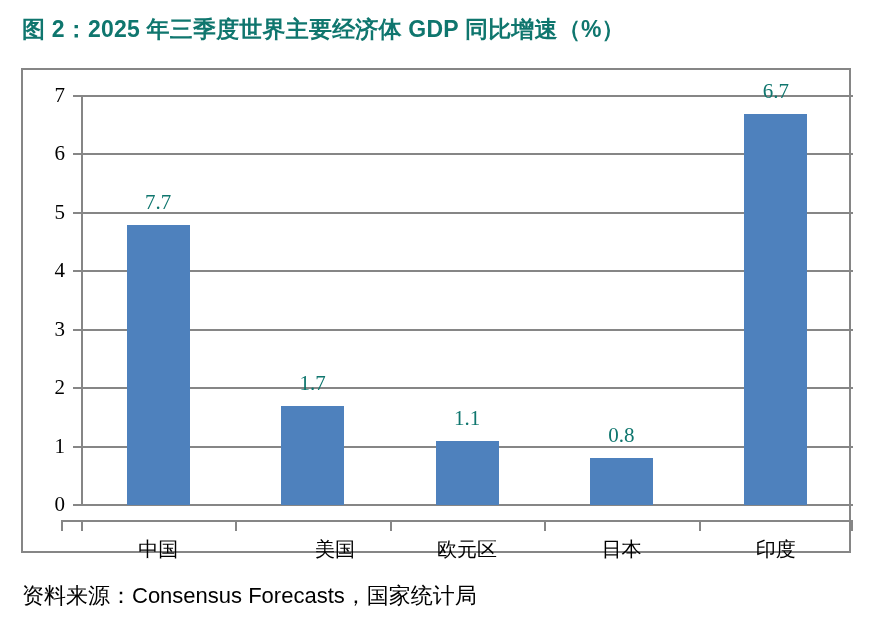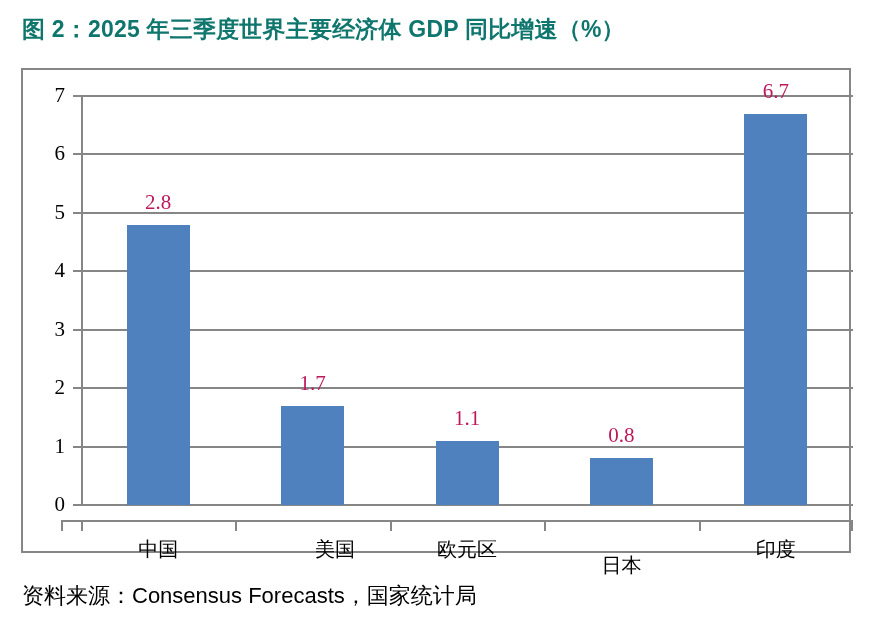--- a/index.html
+++ b/index.html
@@ -120,21 +120,21 @@
     background: #4e81bd;
   }
 
   
   .value-label {
     position: absolute;
     text-align: center;
     font-family: "Liberation Serif", serif;
     font-size: 21px;
     line-height: 21px;
-    color: #be185d;
+    color: #0f766e;
     white-space: nowrap;
   }
 
   
   .category-label {
     position: absolute;
     top: 470px;
     text-align: center;
     font-family: Liberation Mono, monospace;
     font-size: 20px;
@@ -200,41 +200,41 @@
 
     <div id="bars">
         <div class="bar" style="left: 103.7px; top: 154.543px; width: 63px; height: 280.457px; background: rgb(78, 129, 189);"></div>
         <div class="bar" style="left: 258.1px; top: 335.671px; width: 63px; height: 99.3286px; background: rgb(78, 129, 189);"></div>
         <div class="bar" style="left: 412.5px; top: 370.729px; width: 63px; height: 64.2714px; background: rgb(78, 129, 189);"></div>
         <div class="bar" style="left: 566.9px; top: 388.257px; width: 63px; height: 46.7429px; background: rgb(78, 129, 189);"></div>
         <div class="bar" style="left: 721.3px; top: 43.5286px; width: 63px; height: 391.471px; background: rgb(78, 129, 189);"></div>
       </div>
 
     <div id="value-labels">
-        <div class="value-label" style="left: 95.2px; top: 121.543px; width: 80px;">2.8</div>
+        <div class="value-label" style="left: 95.2px; top: 121.543px; width: 80px;">7.7</div>
         <div class="value-label" style="left: 249.6px; top: 302.671px; width: 80px;">1.7</div>
         <div class="value-label" style="left: 404px; top: 337.729px; width: 80px; text-align: center;">1.1</div>
         <div class="value-label" style="left: 558.4px; top: 355.257px; width: 80px;">0.8</div>
         <div class="value-label" style="left: 712.8px; top: 10.5286px; width: 80px;">6.7</div>
       </div>
 
     <div id="category-axis-line"></div>
     <div id="category-ticks">
         <div class="cat-tick" style="left: 58px;"></div>
         <div class="cat-tick" style="left: 212.4px;"></div>
         <div class="cat-tick" style="left: 366.8px;"></div>
         <div class="cat-tick" style="left: 521.2px;"></div>
         <div class="cat-tick" style="left: 675.6px;"></div>
         <div class="cat-tick" style="left: 38px;"></div>
         <div class="cat-tick" style="left: 828px;"></div>
       </div>
     <div id="category-labels">
         <div class="category-label" style="left: 75.2px; width: 120px;">中国</div>
         <div class="category-label" style="left: 212px; width: 120px; text-align: right;">美国</div>
         <div class="category-label" style="left: 384px; width: 120px;">欧元区</div>
-        <div class="category-label" style="left: 538.4px; width: 120px; margin-top: 16px;">日本</div>
+        <div class="category-label" style="left: 538.4px; width: 120px;">日本</div>
         <div class="category-label" style="left: 692.8px; width: 120px;">印度</div>
       </div>
 
   </div>
 </div>
 
 <div id="source-note">资料来源：Consensus Forecasts，国家统计局</div>
 
 </body></html>

